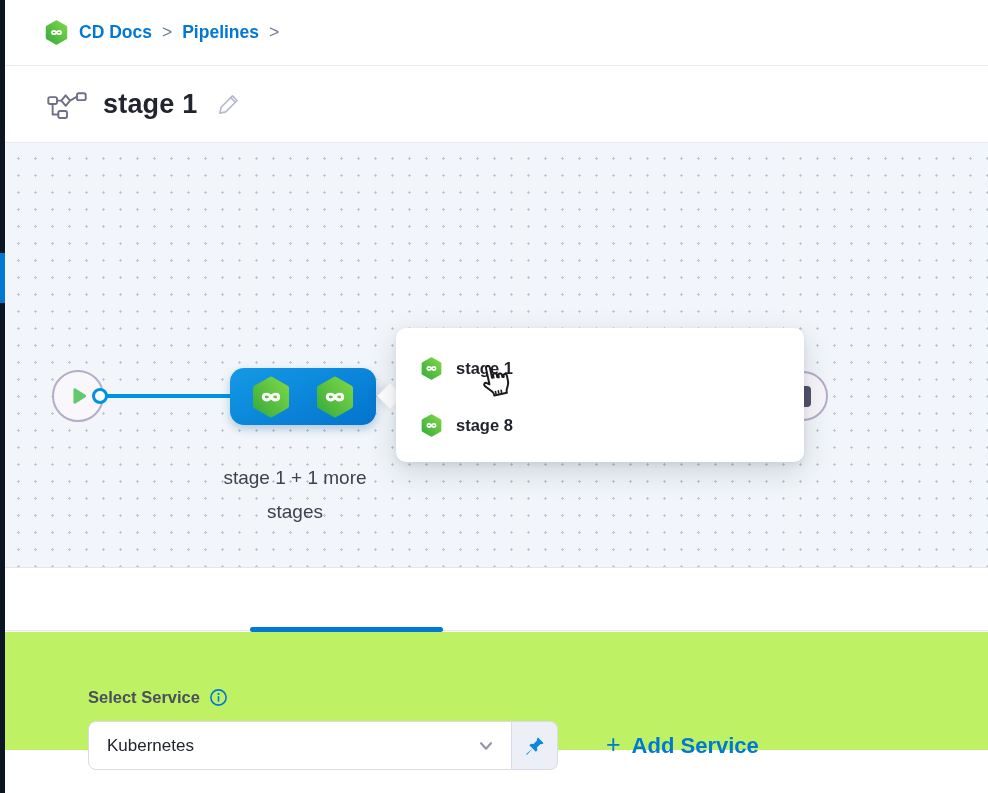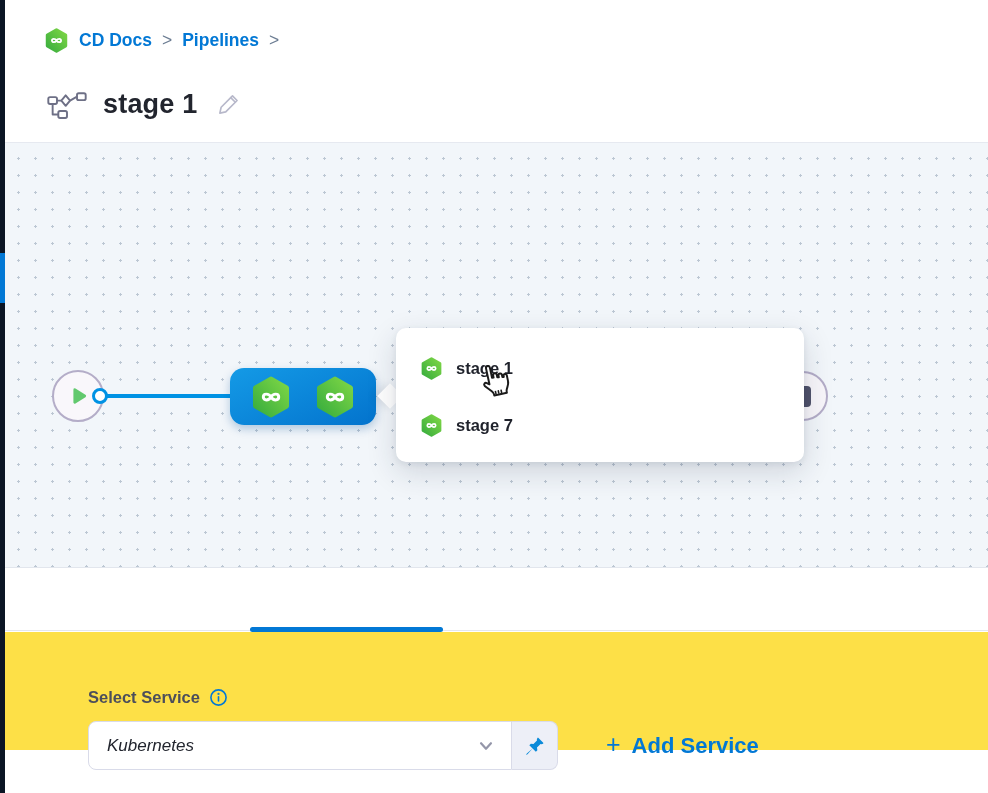--- a/index.html
+++ b/index.html
@@ -5,21 +5,21 @@
   * { box-sizing: border-box; margin: 0; padding: 0; }
   html,body { width: 988px; height: 793px; }
   body { font-family: "Liberation Sans", sans-serif; background: #fff; overflow: hidden; }
   .page { position: relative; width: 988px; height: 793px; background: #fff; overflow: hidden; }
 
   
   .rail { position: absolute; left: 0; top: 0; width: 5px; height: 793px; background: #0b1524; z-index: 60; }
   .rail-active { position: absolute; left: 0; top: 253px; width: 5px; height: 50px; background: #0278d5; }
 
   
-  .topbar { position: absolute; left: 5px; top: 8px; width: 983px; height: 66px; background: #fff;
+  .topbar { position: absolute; left: 5px; top: 0; width: 983px; height: 66px; background: #fff;
             border-bottom: 1px solid #e8eaf1; display: flex; align-items: center; padding-left: 39px; }
   .crumbs { display: flex; align-items: center; gap: 10px; font-size: 17.5px; font-weight: 600; color: #0278d5; }
   .crumb-sep { color: #6b7c92; font-weight: 400; }
 
   
   .titlebar { position: absolute; left: 5px; top: 66px; width: 983px; height: 77px; background: #fff;
               border-bottom: 1px solid #e6e9f0; display: flex; align-items: center; padding-left: 42px; }
   .page-title { font-size: 27px; font-weight: 700; color: #22252e; margin: 0 20px 0 16px; letter-spacing: .2px; }
 
   
@@ -57,26 +57,26 @@
   .menu-item .label { font-size: 16.5px; font-weight: 600; color: #1f222b; }
 
   .cursor { position: absolute; left: 469px; top: 218px; z-index: 50; }
 
   
   .tabbar { position: absolute; left: 5px; top: 568px; width: 983px; height: 63px; background: #fff;
             border-bottom: 1px solid #e4e7ee; }
   .tab-underline { position: absolute; left: 245px; top: 59px; width: 193px; height: 5px; border-radius: 3px; background: #0278d5; }
 
   
-  .panel { position: absolute; left: 5px; top: 632px; width: 983px; height: 118px; background: #fde047; }
+  .panel { position: absolute; left: 5px; top: 632px; width: 983px; height: 118px; background: #bef264; }
   .panel-label-row { position: absolute; left: 83px; top: 56px; display: flex; align-items: center; gap: 9px; }
   .panel-label { font-size: 16.5px; font-weight: 700; color: #4c4e5b; }
   .select-row { position: absolute; left: 83px; top: 89px; height: 49px; display: flex; align-items: stretch; }
   .select-box { width: 424px; background: #fff; border: 1px solid #d9dbe9; border-radius: 8px 0 0 8px;
-                display: flex; align-items: center; padding: 0 14px 0 18px; cursor: pointer; font-style: italic; }
+                display: flex; align-items: center; padding: 0 14px 0 18px; cursor: pointer; }
   .select-value { font-size: 17px; color: #22252e; flex: 1; }
   .pin-btn { width: 46px; background: #edeff7; border: 1px solid #d9dbe9; border-left: none;
              border-radius: 0 8px 8px 0; display: flex; align-items: center; justify-content: center; cursor: pointer; }
   .add-service { position: absolute; left: 601px; top: 89px; height: 49px; display: flex; align-items: center; gap: 11px;
                  color: #0278d5; cursor: pointer; }
   .add-service .plus { font-size: 25px; font-weight: 500; line-height: 1; margin-top: -2px; }
   .add-service .label { font-size: 22px; font-weight: 700; }
 
   svg { display: block; }
 </style>
@@ -152,37 +152,38 @@
       <svg width="42" height="42" viewBox="0 0 24 24">
         <polygon points="12,1.8 20.8,6.9 20.8,17.1 12,22.2 3.2,17.1 3.2,6.9" fill="url(#hexg)" stroke="url(#hexg)" stroke-width="3" stroke-linejoin="round"></polygon>
         <path d="M7.6 12 C7.6 9.8 10.8 9.8 12 12 C13.2 14.2 16.4 14.2 16.4 12 C16.4 9.8 13.2 9.8 12 12 C10.8 14.2 7.6 14.2 7.6 12 Z" fill="none" stroke="#fff" stroke-width="1.7" stroke-linecap="round"></path>
       </svg>
     </div>
 
     <div class="end-node">
       <div class="stop-square"></div>
     </div>
 
+    <div class="node-caption">stage 1 + 1 more stages</div>
 
     <div class="popup-caret"></div>
 
     <div class="stage-popup">
       <div class="menu-item">
         <svg width="23" height="23" viewBox="0 0 24 24">
           <polygon points="12,1.8 20.8,6.9 20.8,17.1 12,22.2 3.2,17.1 3.2,6.9" fill="url(#hexg)" stroke="url(#hexg)" stroke-width="3" stroke-linejoin="round"></polygon>
           <path d="M7.6 12 C7.6 9.8 10.8 9.8 12 12 C13.2 14.2 16.4 14.2 16.4 12 C16.4 9.8 13.2 9.8 12 12 C10.8 14.2 7.6 14.2 7.6 12 Z" fill="none" stroke="#fff" stroke-width="1.7" stroke-linecap="round"></path>
         </svg>
         <span class="label">stage 1</span>
       </div>
       <div class="menu-item">
         <svg width="23" height="23" viewBox="0 0 24 24">
           <polygon points="12,1.8 20.8,6.9 20.8,17.1 12,22.2 3.2,17.1 3.2,6.9" fill="url(#hexg)" stroke="url(#hexg)" stroke-width="3" stroke-linejoin="round"></polygon>
           <path d="M7.6 12 C7.6 9.8 10.8 9.8 12 12 C13.2 14.2 16.4 14.2 16.4 12 C16.4 9.8 13.2 9.8 12 12 C10.8 14.2 7.6 14.2 7.6 12 Z" fill="none" stroke="#fff" stroke-width="1.7" stroke-linecap="round"></path>
         </svg>
-        <span class="label">stage 7</span>
+        <span class="label">stage 8</span>
       </div>
     </div>
 
     <div class="cursor">
       <svg width="40" height="42" viewBox="0 0 30 32">
         <g transform="rotate(-12 15 16)">
           <path fill="#fff" stroke="#1a1a1a" stroke-width="1.5" stroke-linejoin="round" d="M11.2 4.6 c0 -2 3 -2 3 0 v7.9 l1.2 .15 v-1.6 c0 -1.9 2.8 -1.9 2.8 0 v2 l1.15 .15 v-1.2 c0 -1.8 2.7 -1.8 2.7 0 v1.6 l1.05 .15 v-.7 c0 -1.7 2.5 -1.7 2.5 0 v4.3 c0 2.6 -1 3.9 -1.9 5.4 c-.5 .9 -.8 1.7 -.8 2.5 v.8 h-9.8 v-.8 c0 -1 -.6 -1.9 -1.4 -2.9 c-1.3 -1.6 -3 -3.2 -4.2 -4.9 c-.9 -1.3 .6 -2.7 2 -1.8 l1.75 1.3 Z"></path>
           <path stroke="#1a1a1a" stroke-width="1.2" fill="none" d="M14.6 22.8 v2.6 M16.8 22.8 v2.6 M19 22.8 v2.6"></path>
         </g>
       </svg>

